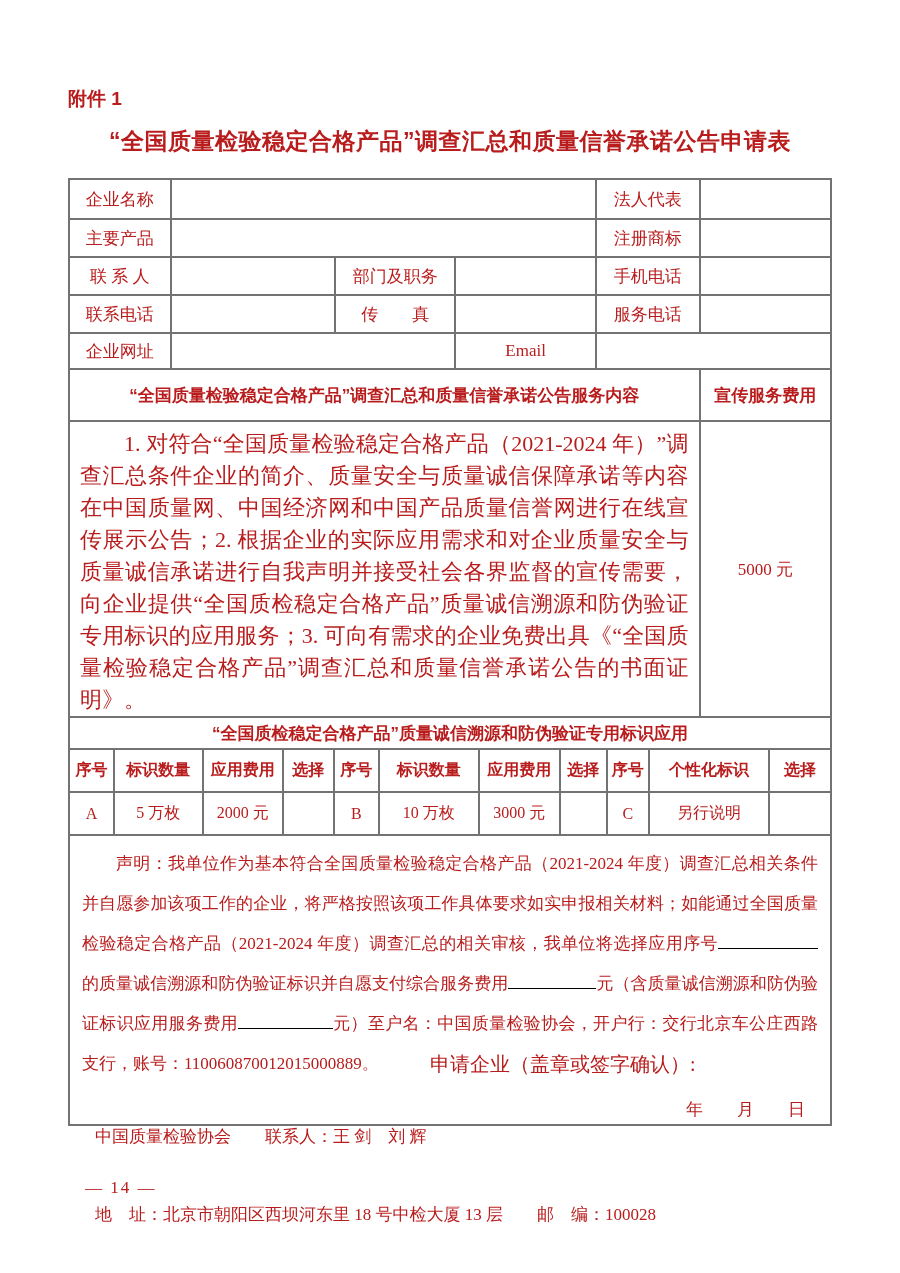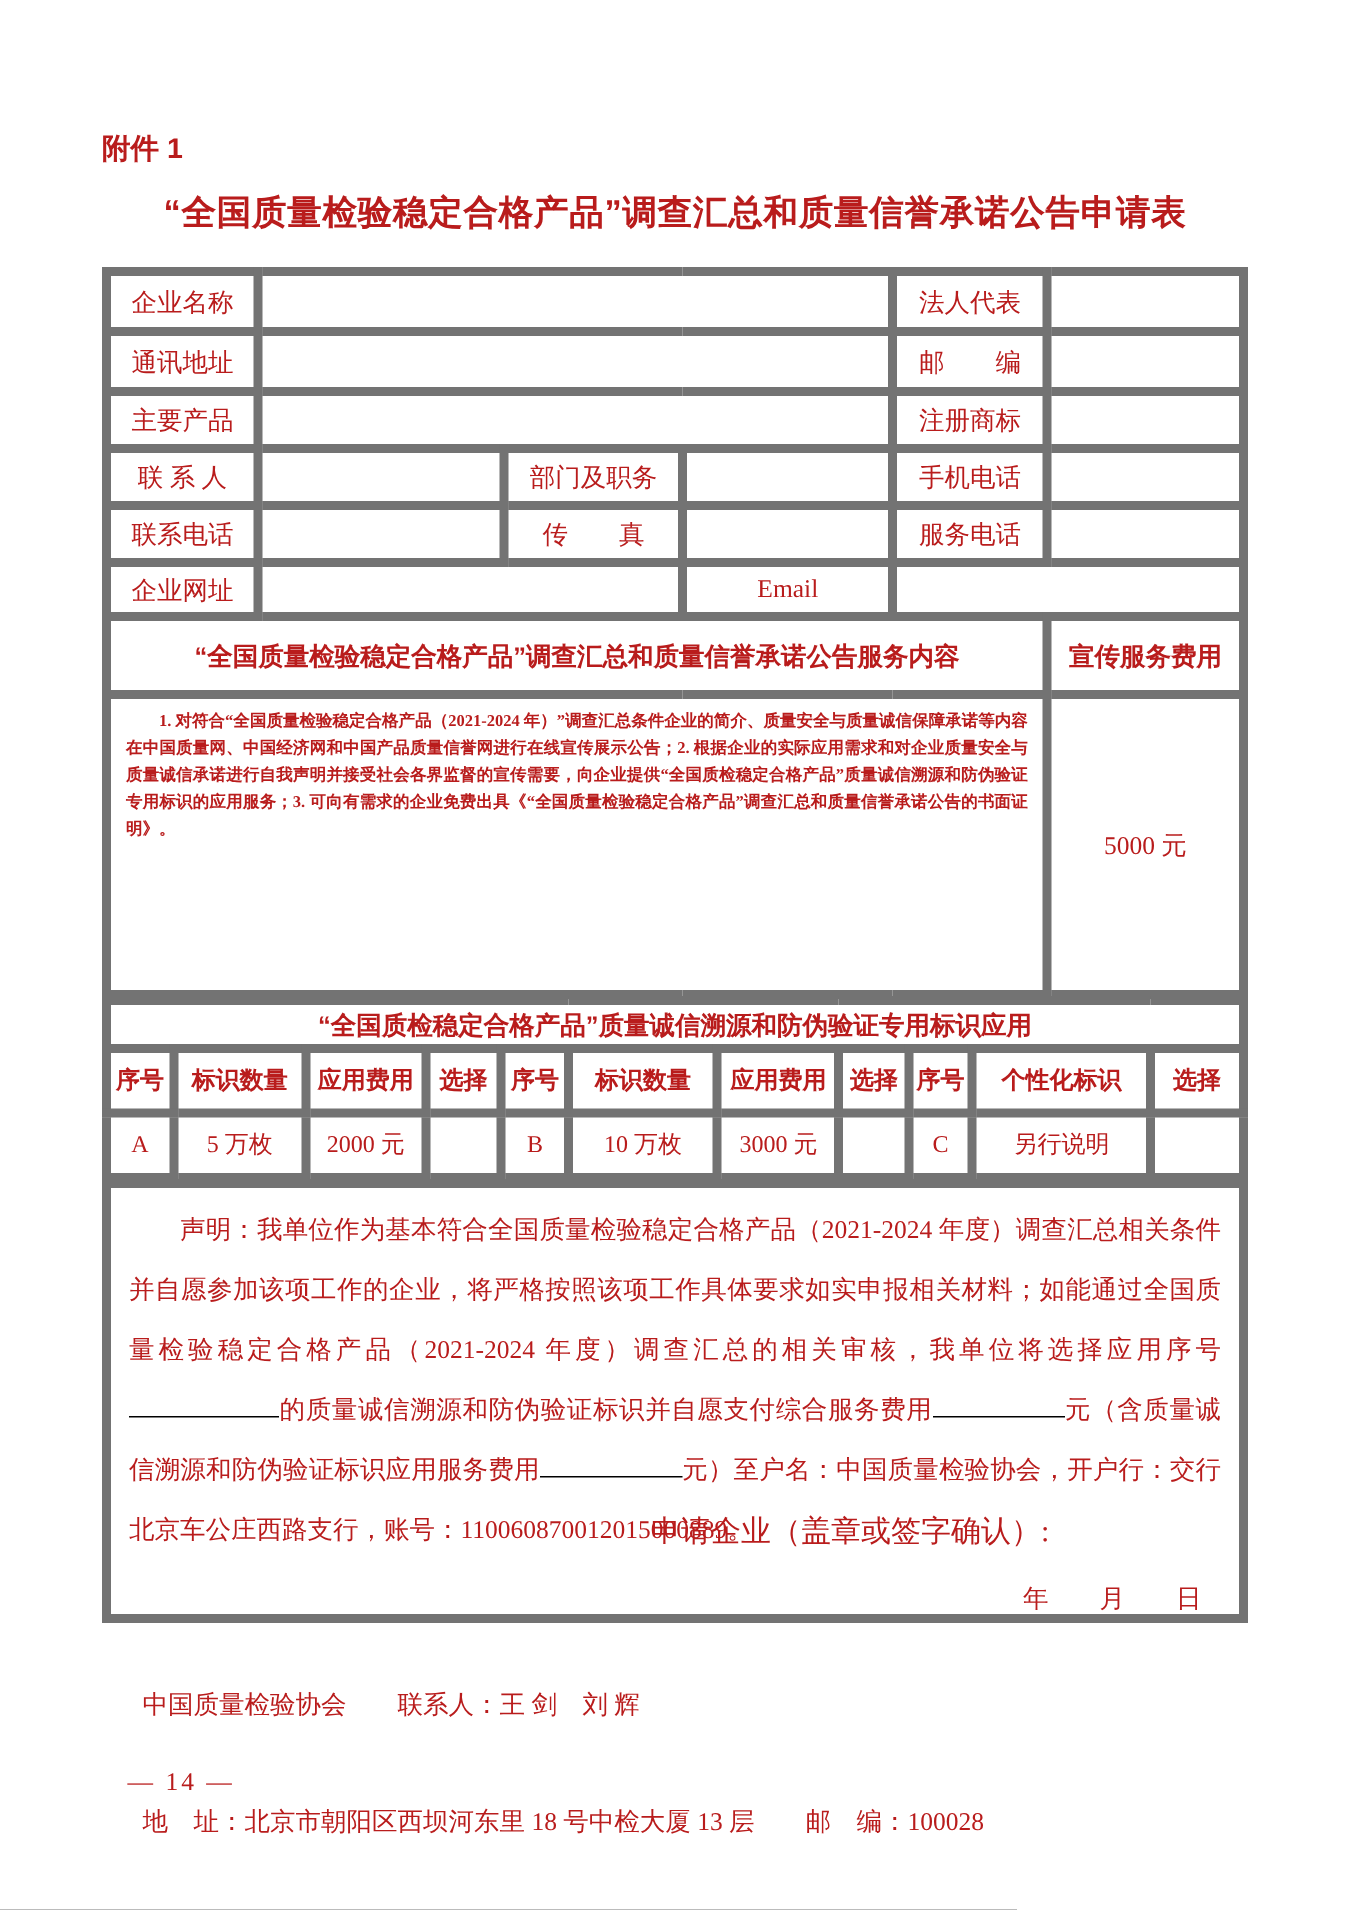--- a/index.html
+++ b/index.html
@@ -22,21 +22,21 @@
     position:absolute; left:0; right:0; top:126px;
     text-align:center;
     font-family:"Liberation Sans","DejaVu Sans",sans-serif;
     font-weight:bold; font-size:23px;
     letter-spacing:0.5px;
   }
   .form-area { position:absolute; left:68px; top:178px; width:764px; }
   table { width:100%; border-collapse:collapse; table-layout:fixed; }
   #t2,#t3 { margin-top:-2px; }
   td {
-    border:6px solid #737373;
+    border:2px solid #737373;
     font-size:17px;
     text-align:center;
     vertical-align:middle;
     padding:0 2px;
     overflow:hidden;
   }
   tr.h40 td { height:40px; }
   tr.h38 td { height:38px; }
   tr.h36 td { height:36px;border-radius:10px; }
   tr.h52 td { height:52px; }
@@ -44,22 +44,22 @@
   tr.h32 td { height:32px; }
   tr.h43 td { height:43px; }
   .bold-hdr {
     font-family:"Liberation Sans","DejaVu Sans",sans-serif;
     font-weight:bold; font-size:17px;
   }
   .col-hdr { font-weight:bold; font-size:16px; }
   .cell-sm { font-size:16px; }
   .para-cell { vertical-align:top; text-align:left; padding:6px 10px 0 10px; }
   .para {
-    font-size:11px; line-height:18px;
-    text-align:justify; text-indent:2em;font-weight:bold;
+    font-size:22px; line-height:32px;
+    text-align:justify; text-indent:2em;
   }
   .decl-cell { height:290px; position:relative; vertical-align:top; text-align:left; padding:8px 12px 0 12px; }
   .decl-para {
     font-size:17px; line-height:40px;
     text-align:justify; text-indent:2em;
   }
   .blank { display:inline-block; border-bottom:1.5px solid #000; height:1em; vertical-align:baseline; }
   .blank-a { width:100px; }
   .blank-b { width:88px; }
   .blank-c { width:95px; }
@@ -90,26 +90,20 @@
           <col style="width:15.75%">
         <col style="width:18.45%">
           <col style="width:13.6%">
           <col style="width:17.25%">
       </colgroup>
       <tbody>
           <tr class="h40">
         <td>企业名称</td>
         <td colspan="3"></td>
         <td>法人代表</td>
-        <td></td>
-      </tr>
-      <tr class="h40">
-        <td>通讯地址</td>
-        <td colspan="3"></td>
-        <td>邮　　编</td>
         <td></td>
       </tr>
       <tr class="h38">
         <td>主要产品</td>
         <td colspan="3"></td>
         <td>注册商标</td>
         <td></td>
       </tr>
       <tr class="h38">
         <td>联 系 人</td>

